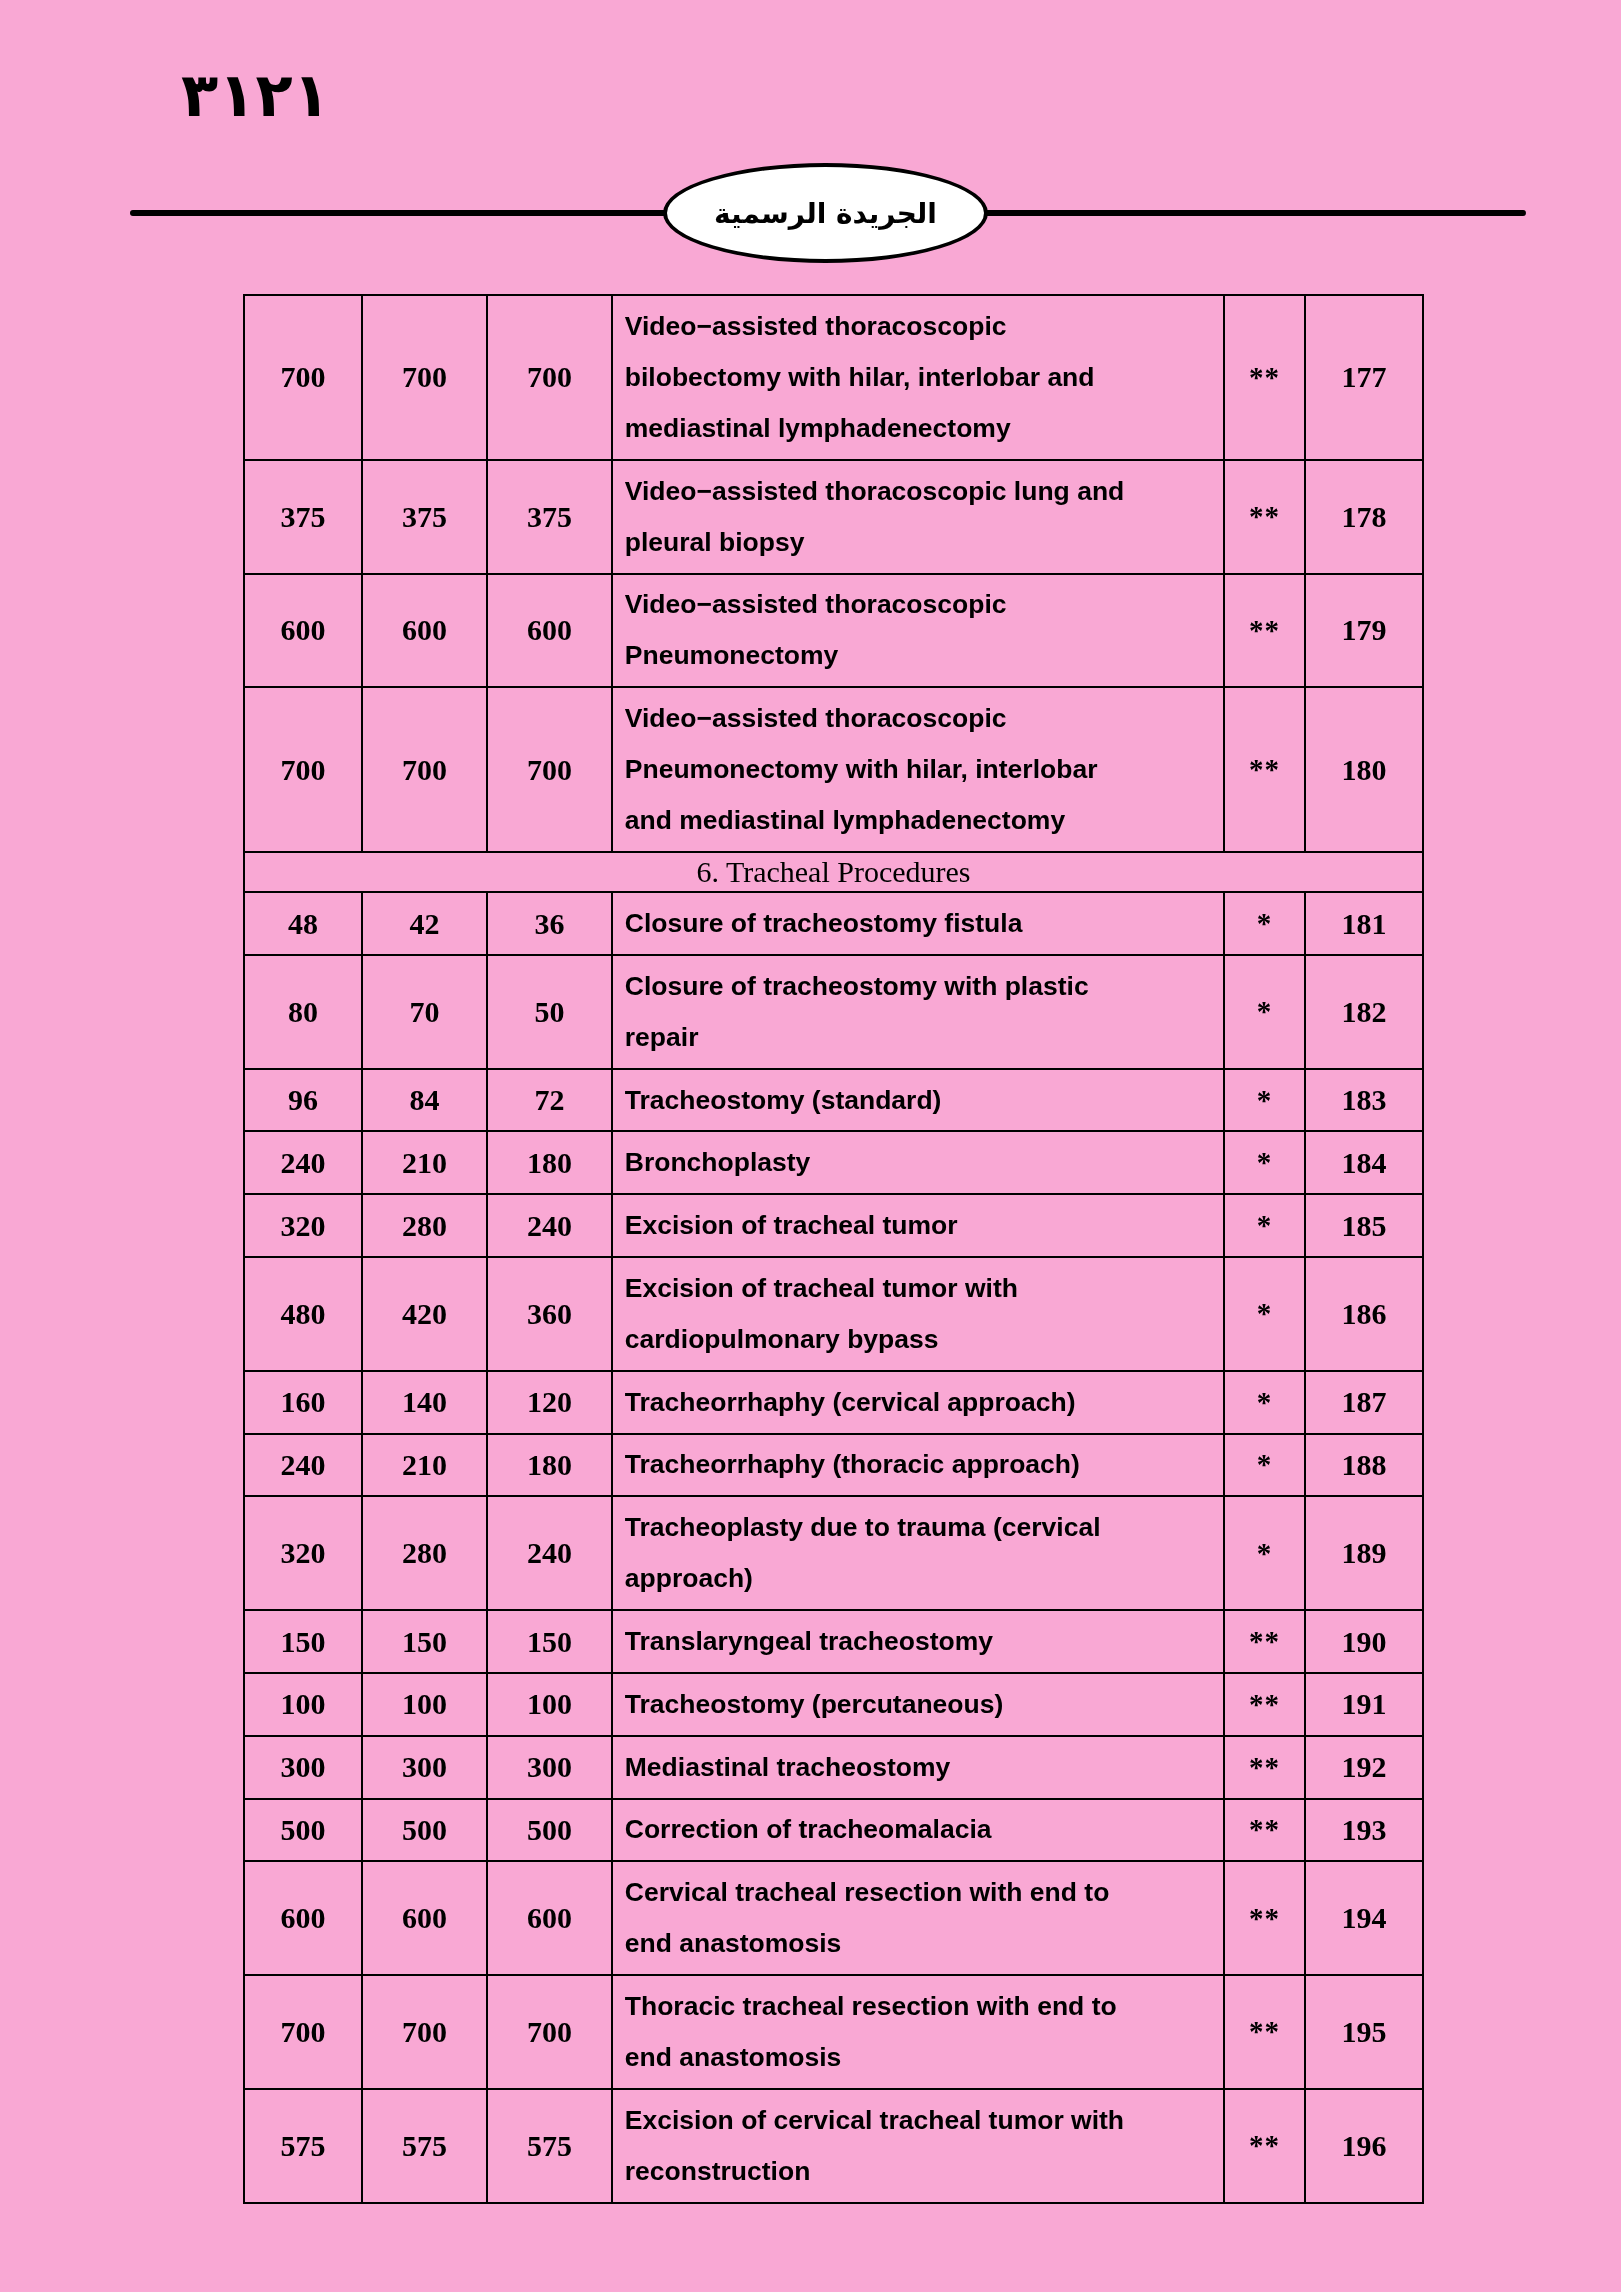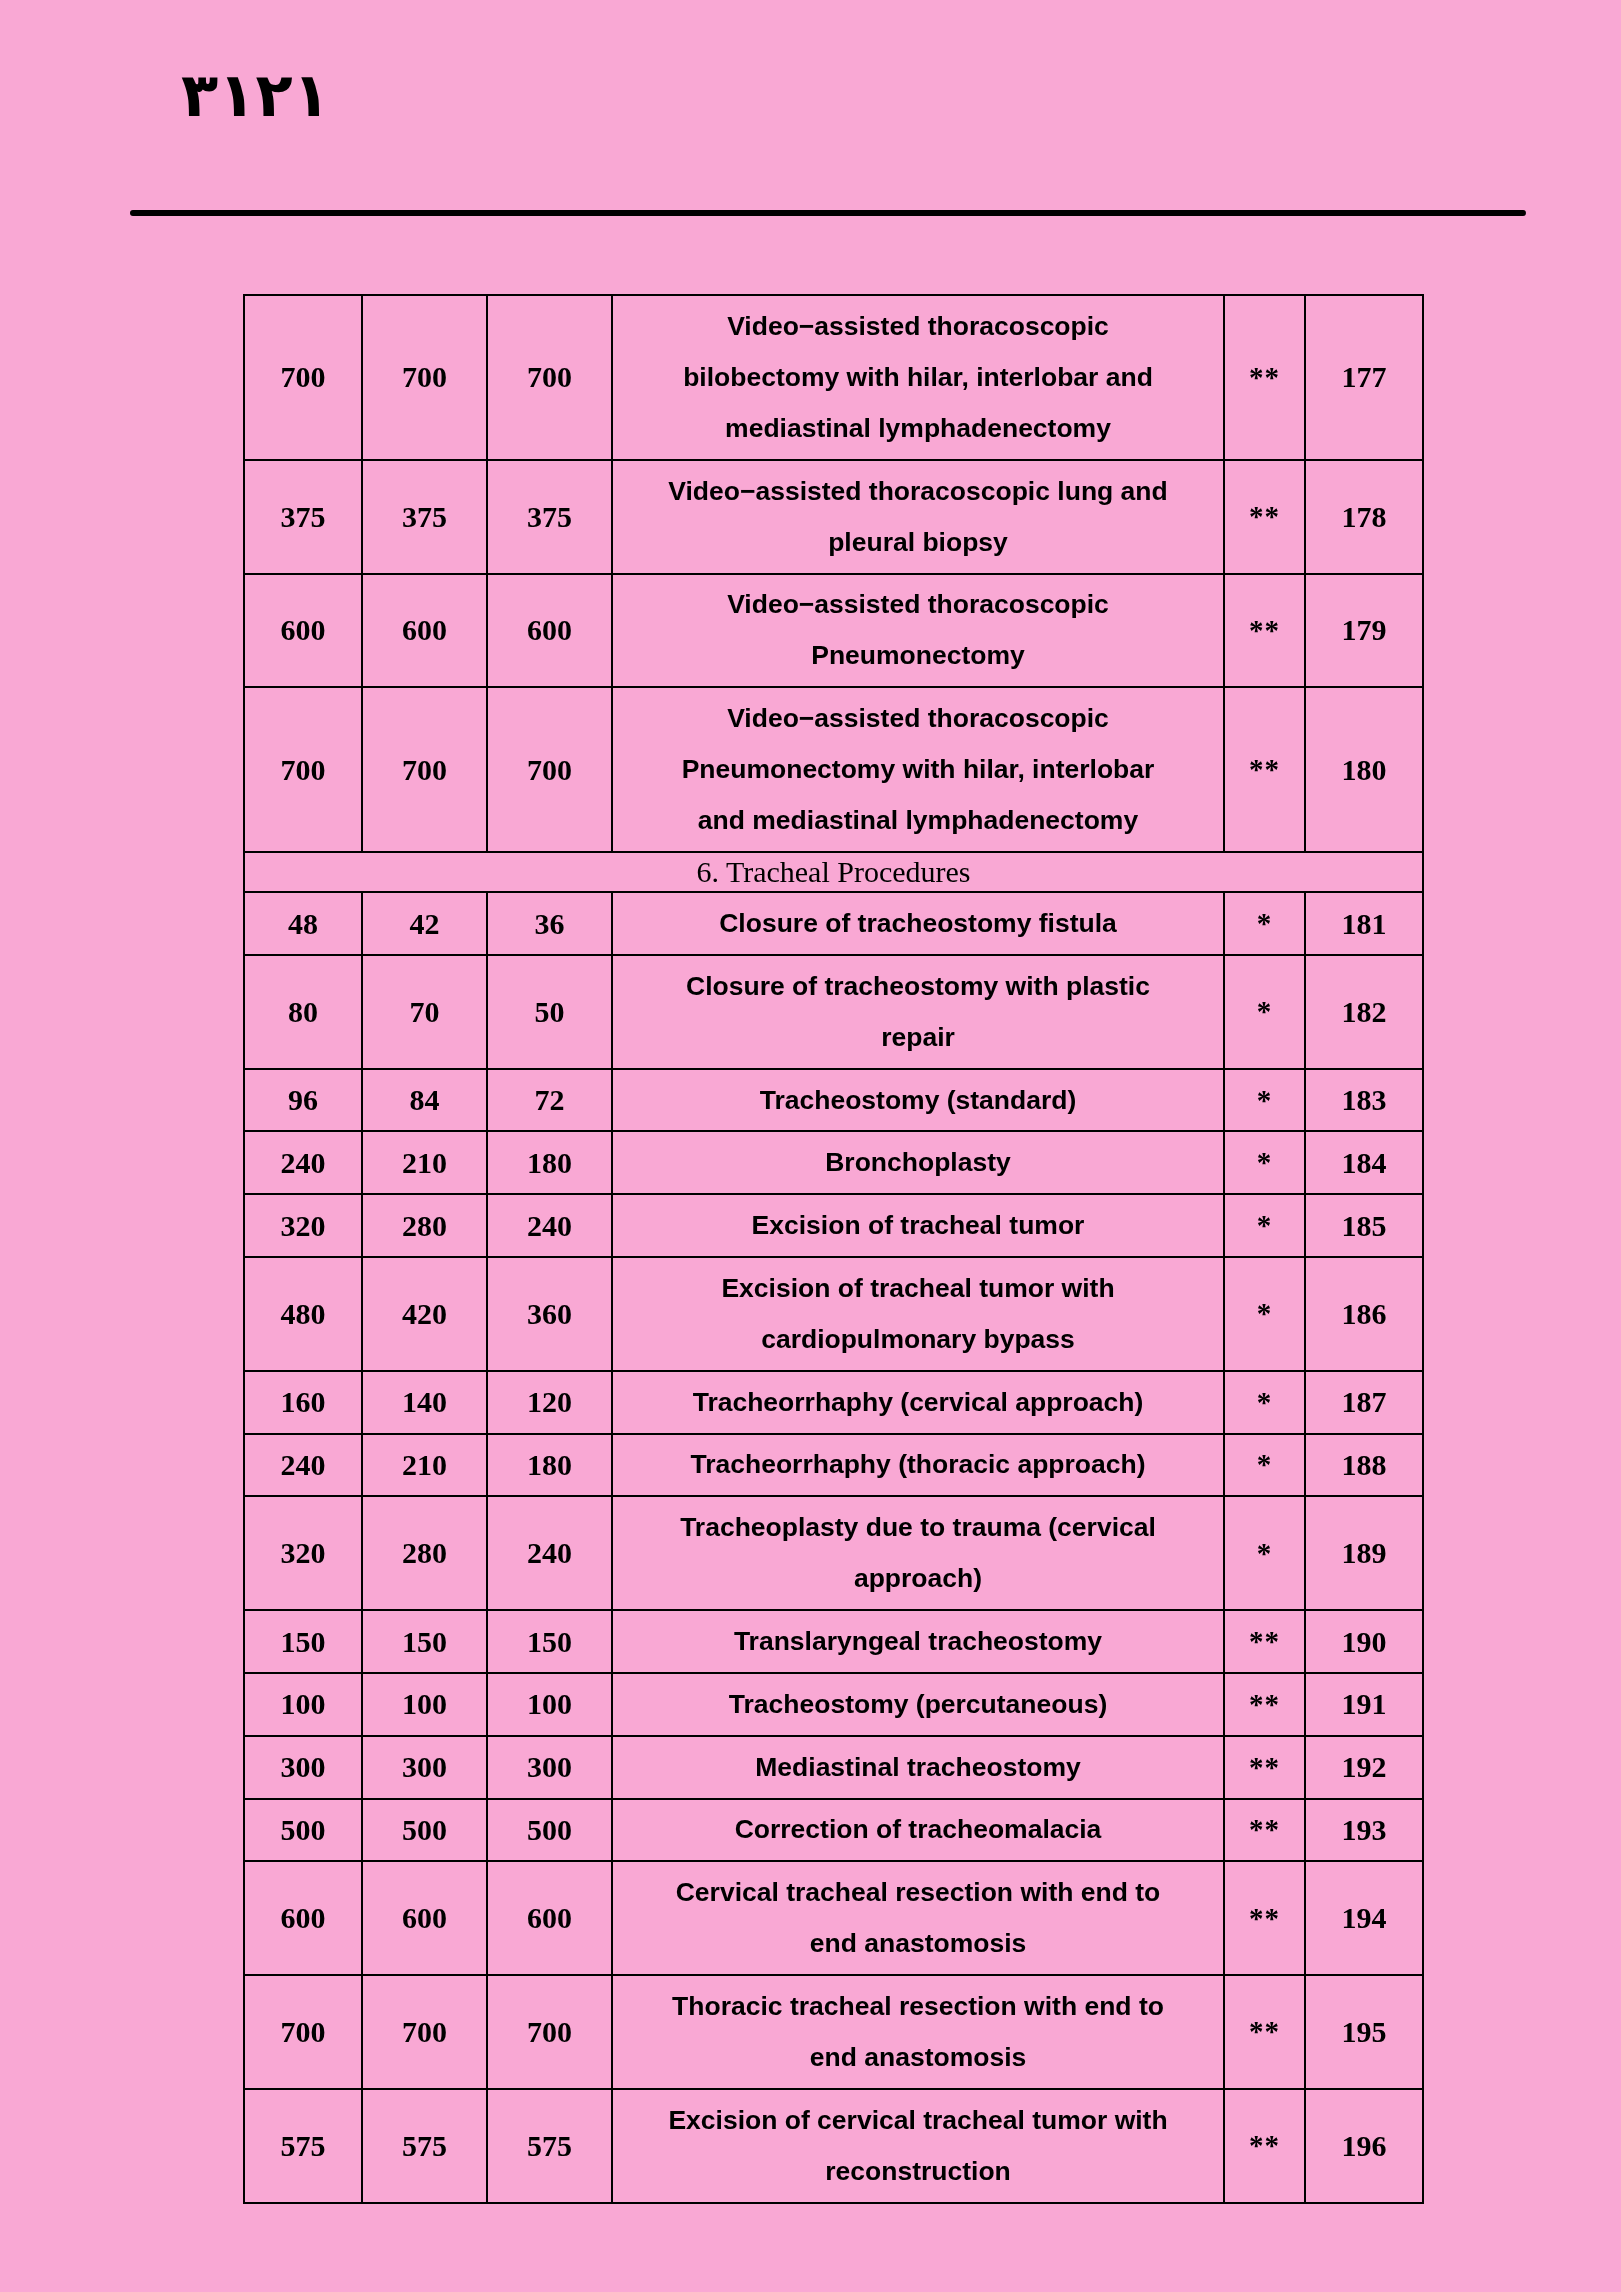--- a/index.html
+++ b/index.html
@@ -71,21 +71,21 @@
     font-family: "Liberation Serif", serif;
     font-weight: 700;
     font-size: 30px;
     text-align: center;
   }
   td.desc-cell {
     font-family: "Liberation Sans", sans-serif;
     font-weight: 700;
     font-size: 26.5px;
     line-height: 51px;
-    text-align: center;
+    text-align: left;
     padding: 4.9px 11.8px;
     white-space: pre-line;
     border-radius: 31px;
   }
   td.stars-cell {
     font-family: "Liberation Serif", serif;
     font-weight: 700;
     font-size: 29px;
     text-align: center;
     letter-spacing: 1px;
@@ -102,20 +102,23 @@
 </style>
 </head>
 <body>
 
 <div class="page">
 
   <div class="page-number">٣١٢١</div>
 
   <div class="header-rule"></div>
 
+  <div class="gazette-ellipse">
+    <span class="gazette-title">الجريدة الرسمية</span>
+  </div>
 
   <table class="fee-table">
     <colgroup>
       <col style="width:118px">
       <col style="width:125px">
       <col style="width:125px">
       <col style="width:612px">
       <col style="width:81px">
       <col style="width:118px">
     </colgroup>

